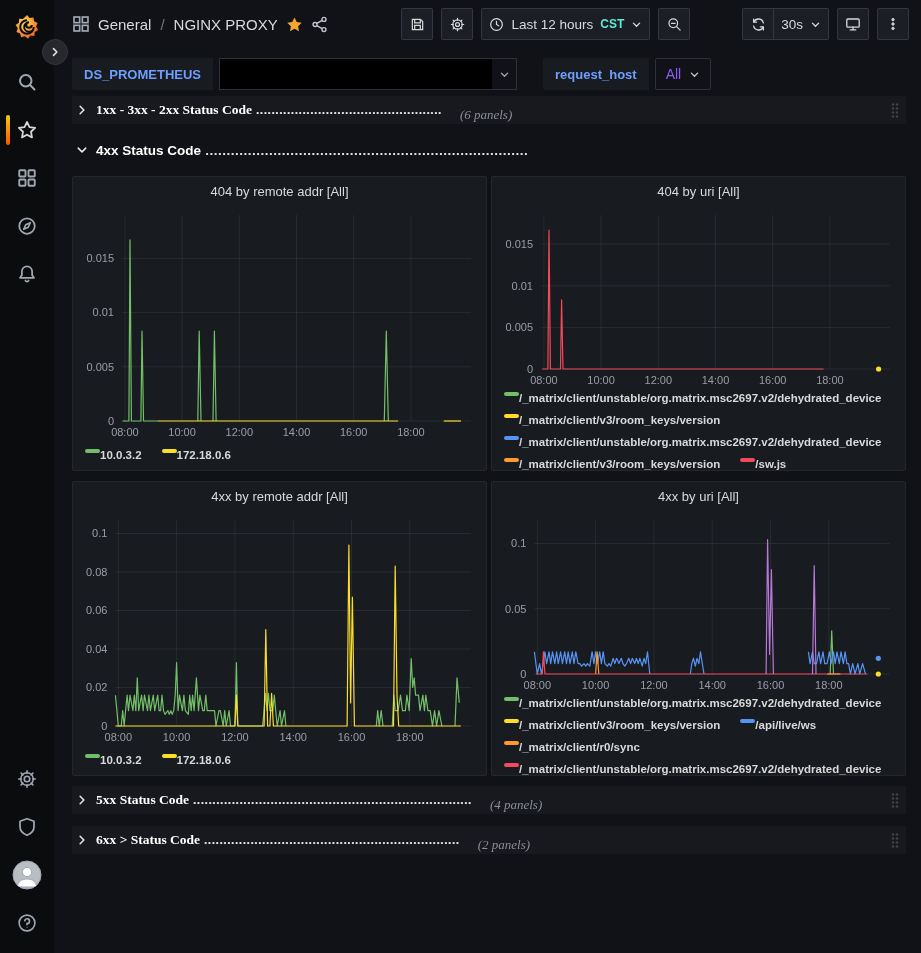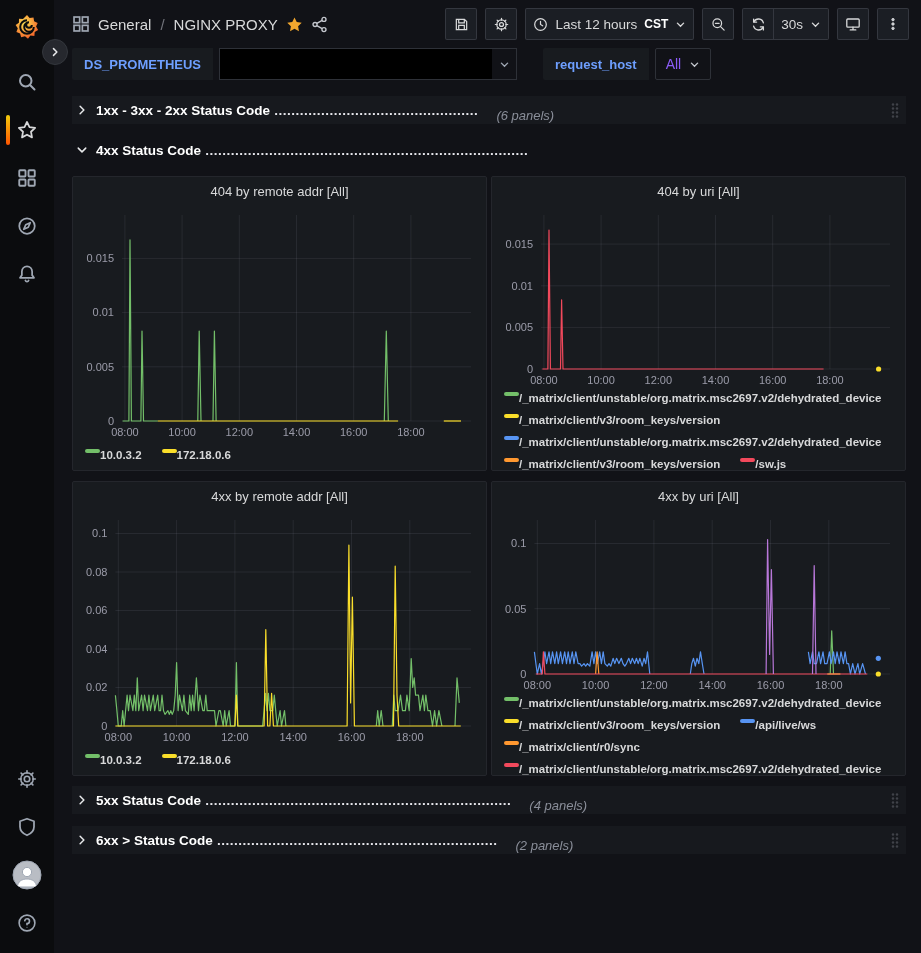--- a/index.html
+++ b/index.html
@@ -21,39 +21,39 @@
   
   .main { flex:1; display:flex; flex-direction:column; min-width:0; }
   .topnav { height:48px; display:flex; align-items:center; padding:0 12px 0 18px; gap:8px; flex-shrink:0; }
   .crumbs { display:flex; align-items:center; gap:9px;justify-content:flex-end; }
   .crumb-root { color:#d8d9da; font-size:15px; cursor:pointer; }
   .crumb-sep { color:#73757c; font-size:15px; }
   .crumb-title { color:#d8d9da; font-size:15px; }
   .nav-right { margin-left:auto; display:flex; align-items:center; gap:8px; }
   .btn { height:32px; min-width:32px; display:inline-flex; align-items:center; justify-content:center; gap:7px; background:#1b1e24; border:1px solid rgba(204,204,220,.15); border-radius:2px; padding:8px 7px; color:#d8d9da; font-size:13.5px; cursor:pointer; white-space:nowrap; }
   .btn svg { stroke:#d8d9da; }
-  .tz { color:#ffffff; font-weight:700; font-size:12px; }
-  .group { display:flex; }
+  .tz { color:#5eead4; font-weight:700; font-size:12px; }
+  .group { display:flex;margin-left:44px; }
   .group .btn:first-child { border-radius:2px 0 0 2px; }
   .group .btn:last-child { border-radius:0 2px 2px 0; border-left:none; }
 
   
-  .submenu { height:42px; display:flex; align-items:flex-start; gap:6px; padding:0 16px 0 18px; flex-shrink:0; }
+  .submenu { height:42px; display:flex; align-items:flex-end; gap:6px; padding:0 16px 0 18px; flex-shrink:0; }
   .var { display:flex; align-items:center; }
   .var-label { height:32px; display:flex; align-items:center; padding:0 12px; background:#181b1f; color:#6e9fff; font-weight:700; font-size:13px; border-radius:2px 0 0 2px; }
   .var-valuebox { height:32px; width:298px; border:1px solid #2e3138; background:#111217; display:flex; align-items:center; cursor:pointer; }
   .redact { flex:1; align-self:stretch; background:#000; }
   .caret-cell { width:24px; display:flex; align-items:center; justify-content:center; }
   .var-pickbox { height:32px; border:1px solid #2e3138; display:flex; align-items:center; gap:8px; padding:0 10px; color:#8b5cf6; font-size:14px; cursor:pointer; border-radius:2px; }
   .gap { width:14px; }
 
   
   .dash { flex:1; padding:6px 15px 0 18px; overflow:hidden; }
   .row-header { height:28px; display:flex; align-items:center; gap:8px; padding:0 6px 0 4px; cursor:pointer; margin-bottom:12px; }
-  .row-header.collapsed { background:#17191e; }
+  .row-header.collapsed { background:#17191e;font-family:Liberation Serif, serif; }
   .chev { transition:none; flex-shrink:0; }
   .row-header.open .chev { transform:rotate(90deg); }
   .row-title { font-weight:700; font-size:13.5px; color:#ffffff; white-space:nowrap; }
   .dots { font-weight:700; color:#e8e8ee; letter-spacing:.5px; }
   .row-meta { color:#8a8e99; font-style:italic; font-size:13px; margin-left:10px; white-space:nowrap;margin-top:10px; }
   .drag { margin-left:auto; display:flex; align-items:center; cursor:grab; opacity:.55; }
 
   .grid2 { display:grid; grid-template-columns:1fr 1fr; gap:4px; margin-bottom:10px; }
   .panel { background:#181b1f; border:1px solid #24262c; border-radius:2px; height:295px; display:flex; flex-direction:column; overflow:hidden; }
   .panel-title { height:30px; line-height:30px; text-align:center; color:#d8d9da; font-size:13px; font-weight:500; cursor:pointer; flex-shrink:0; }

